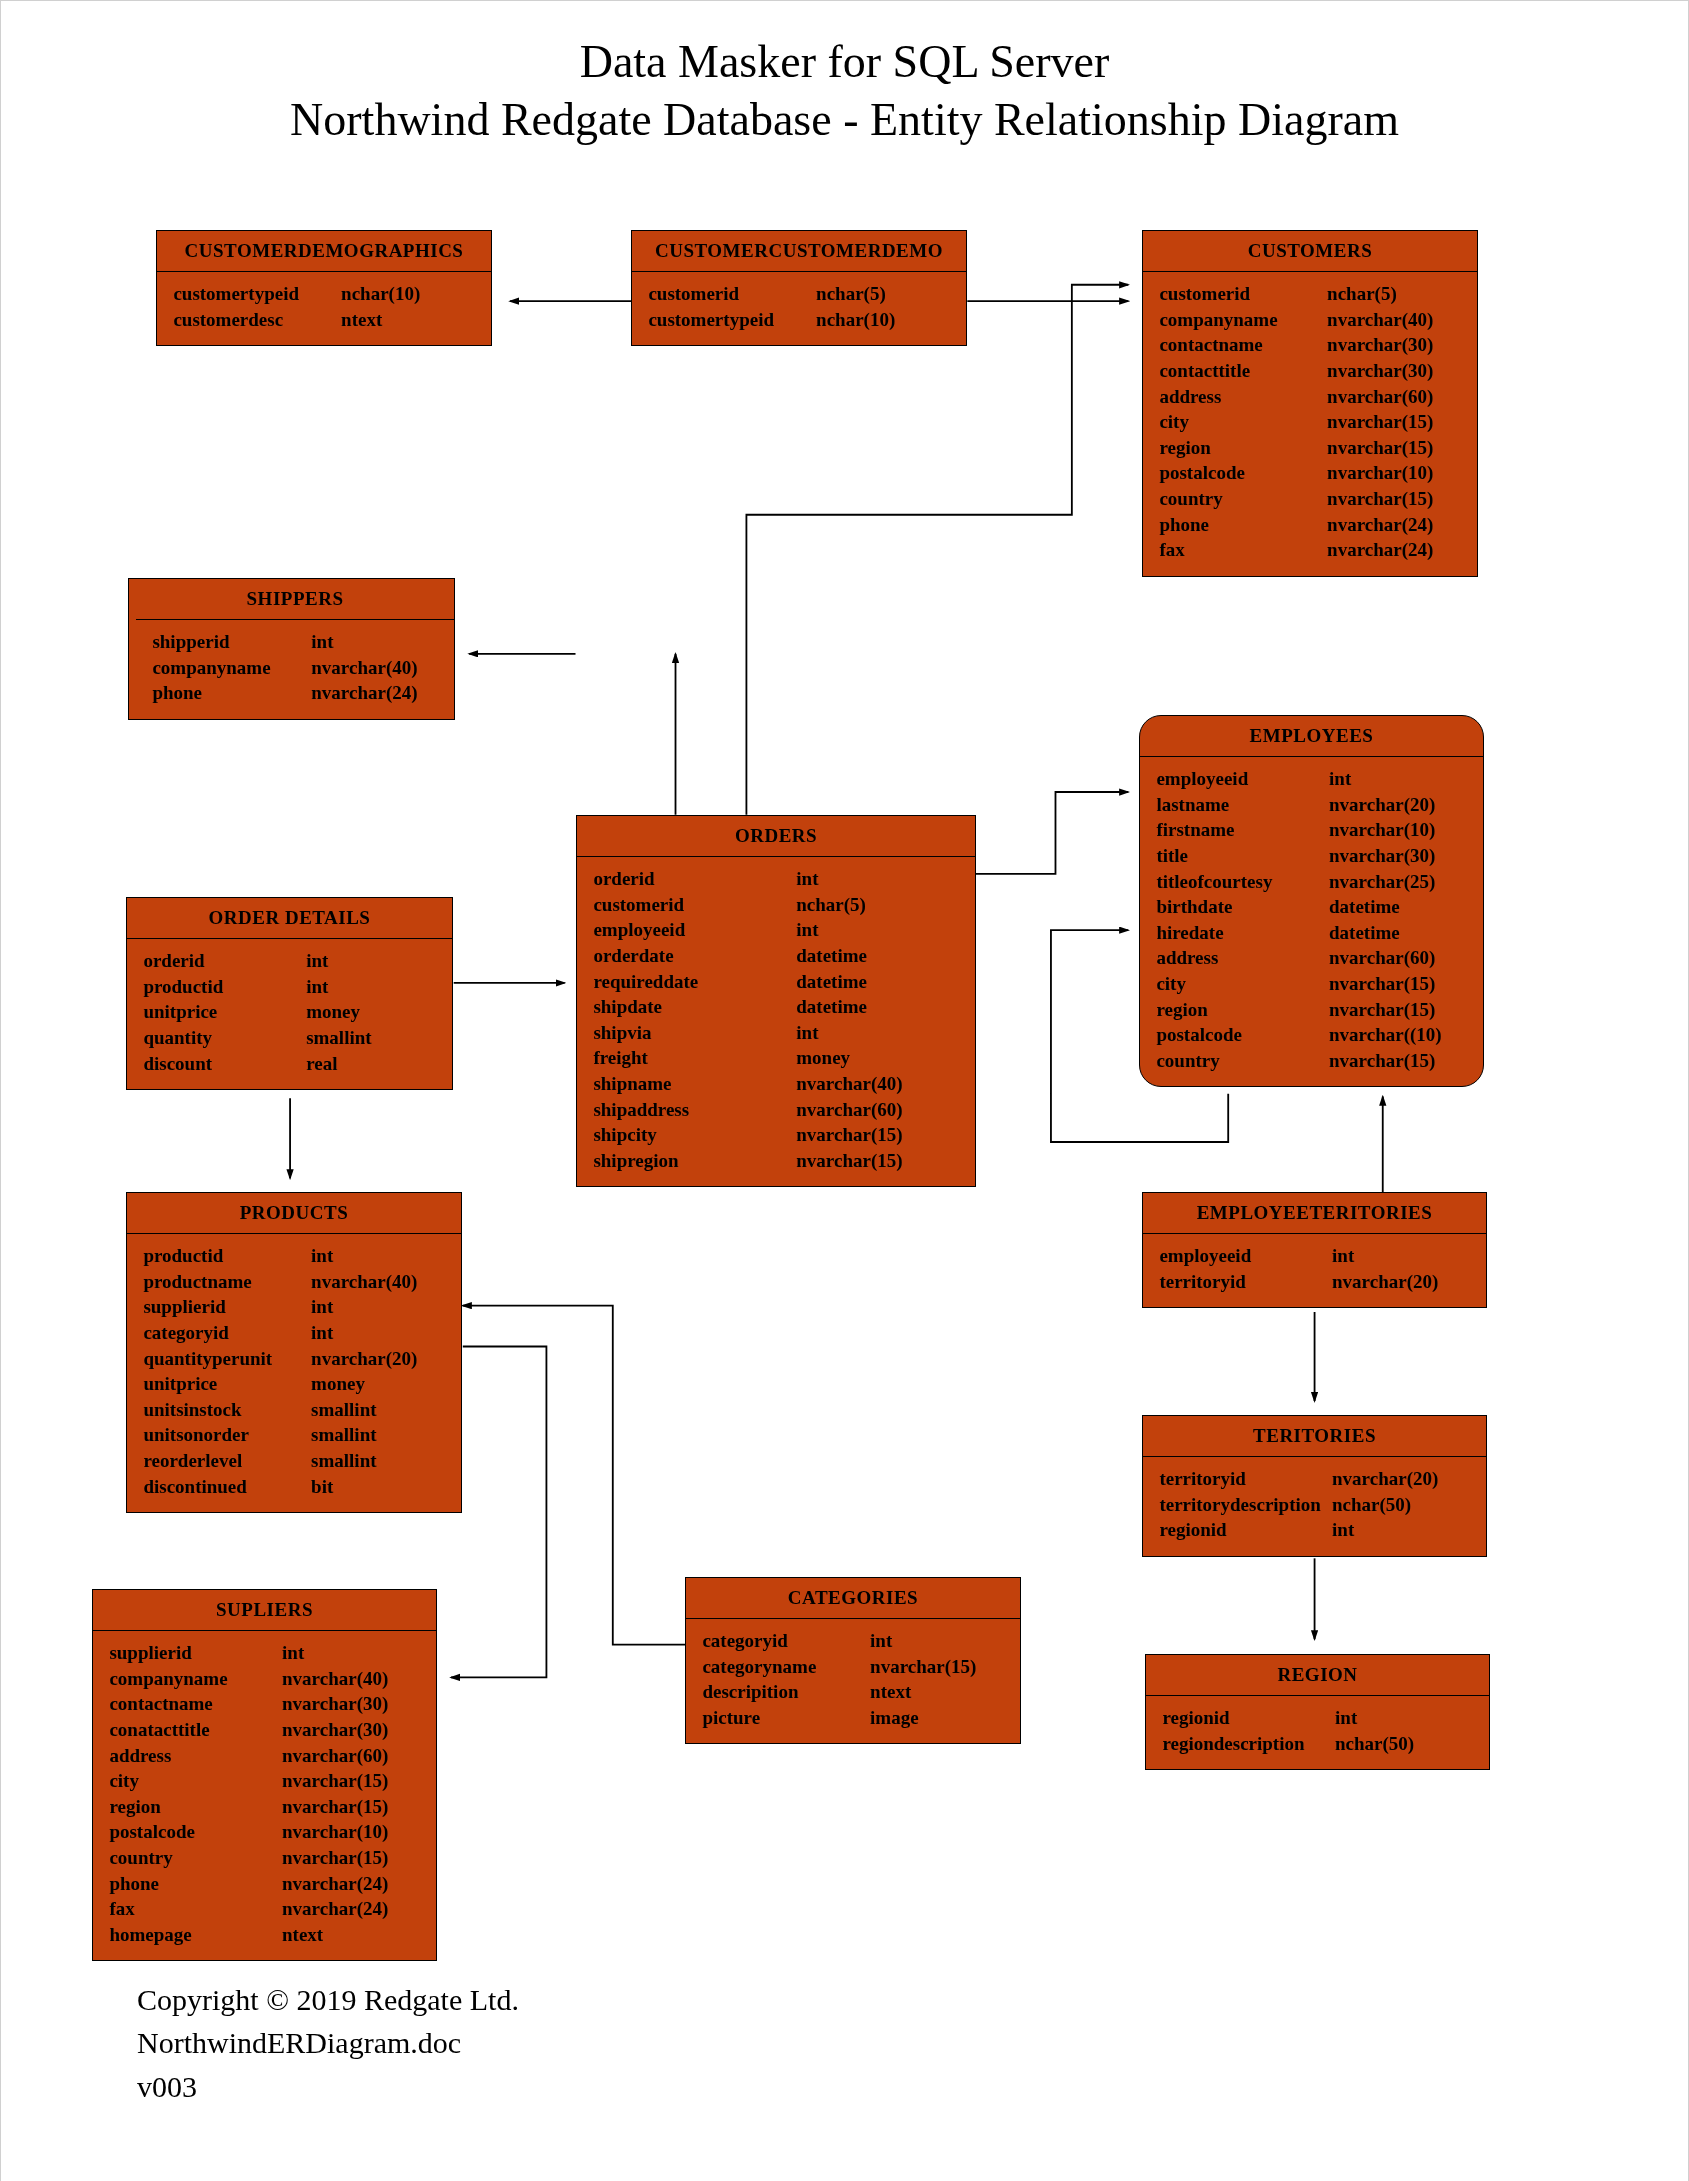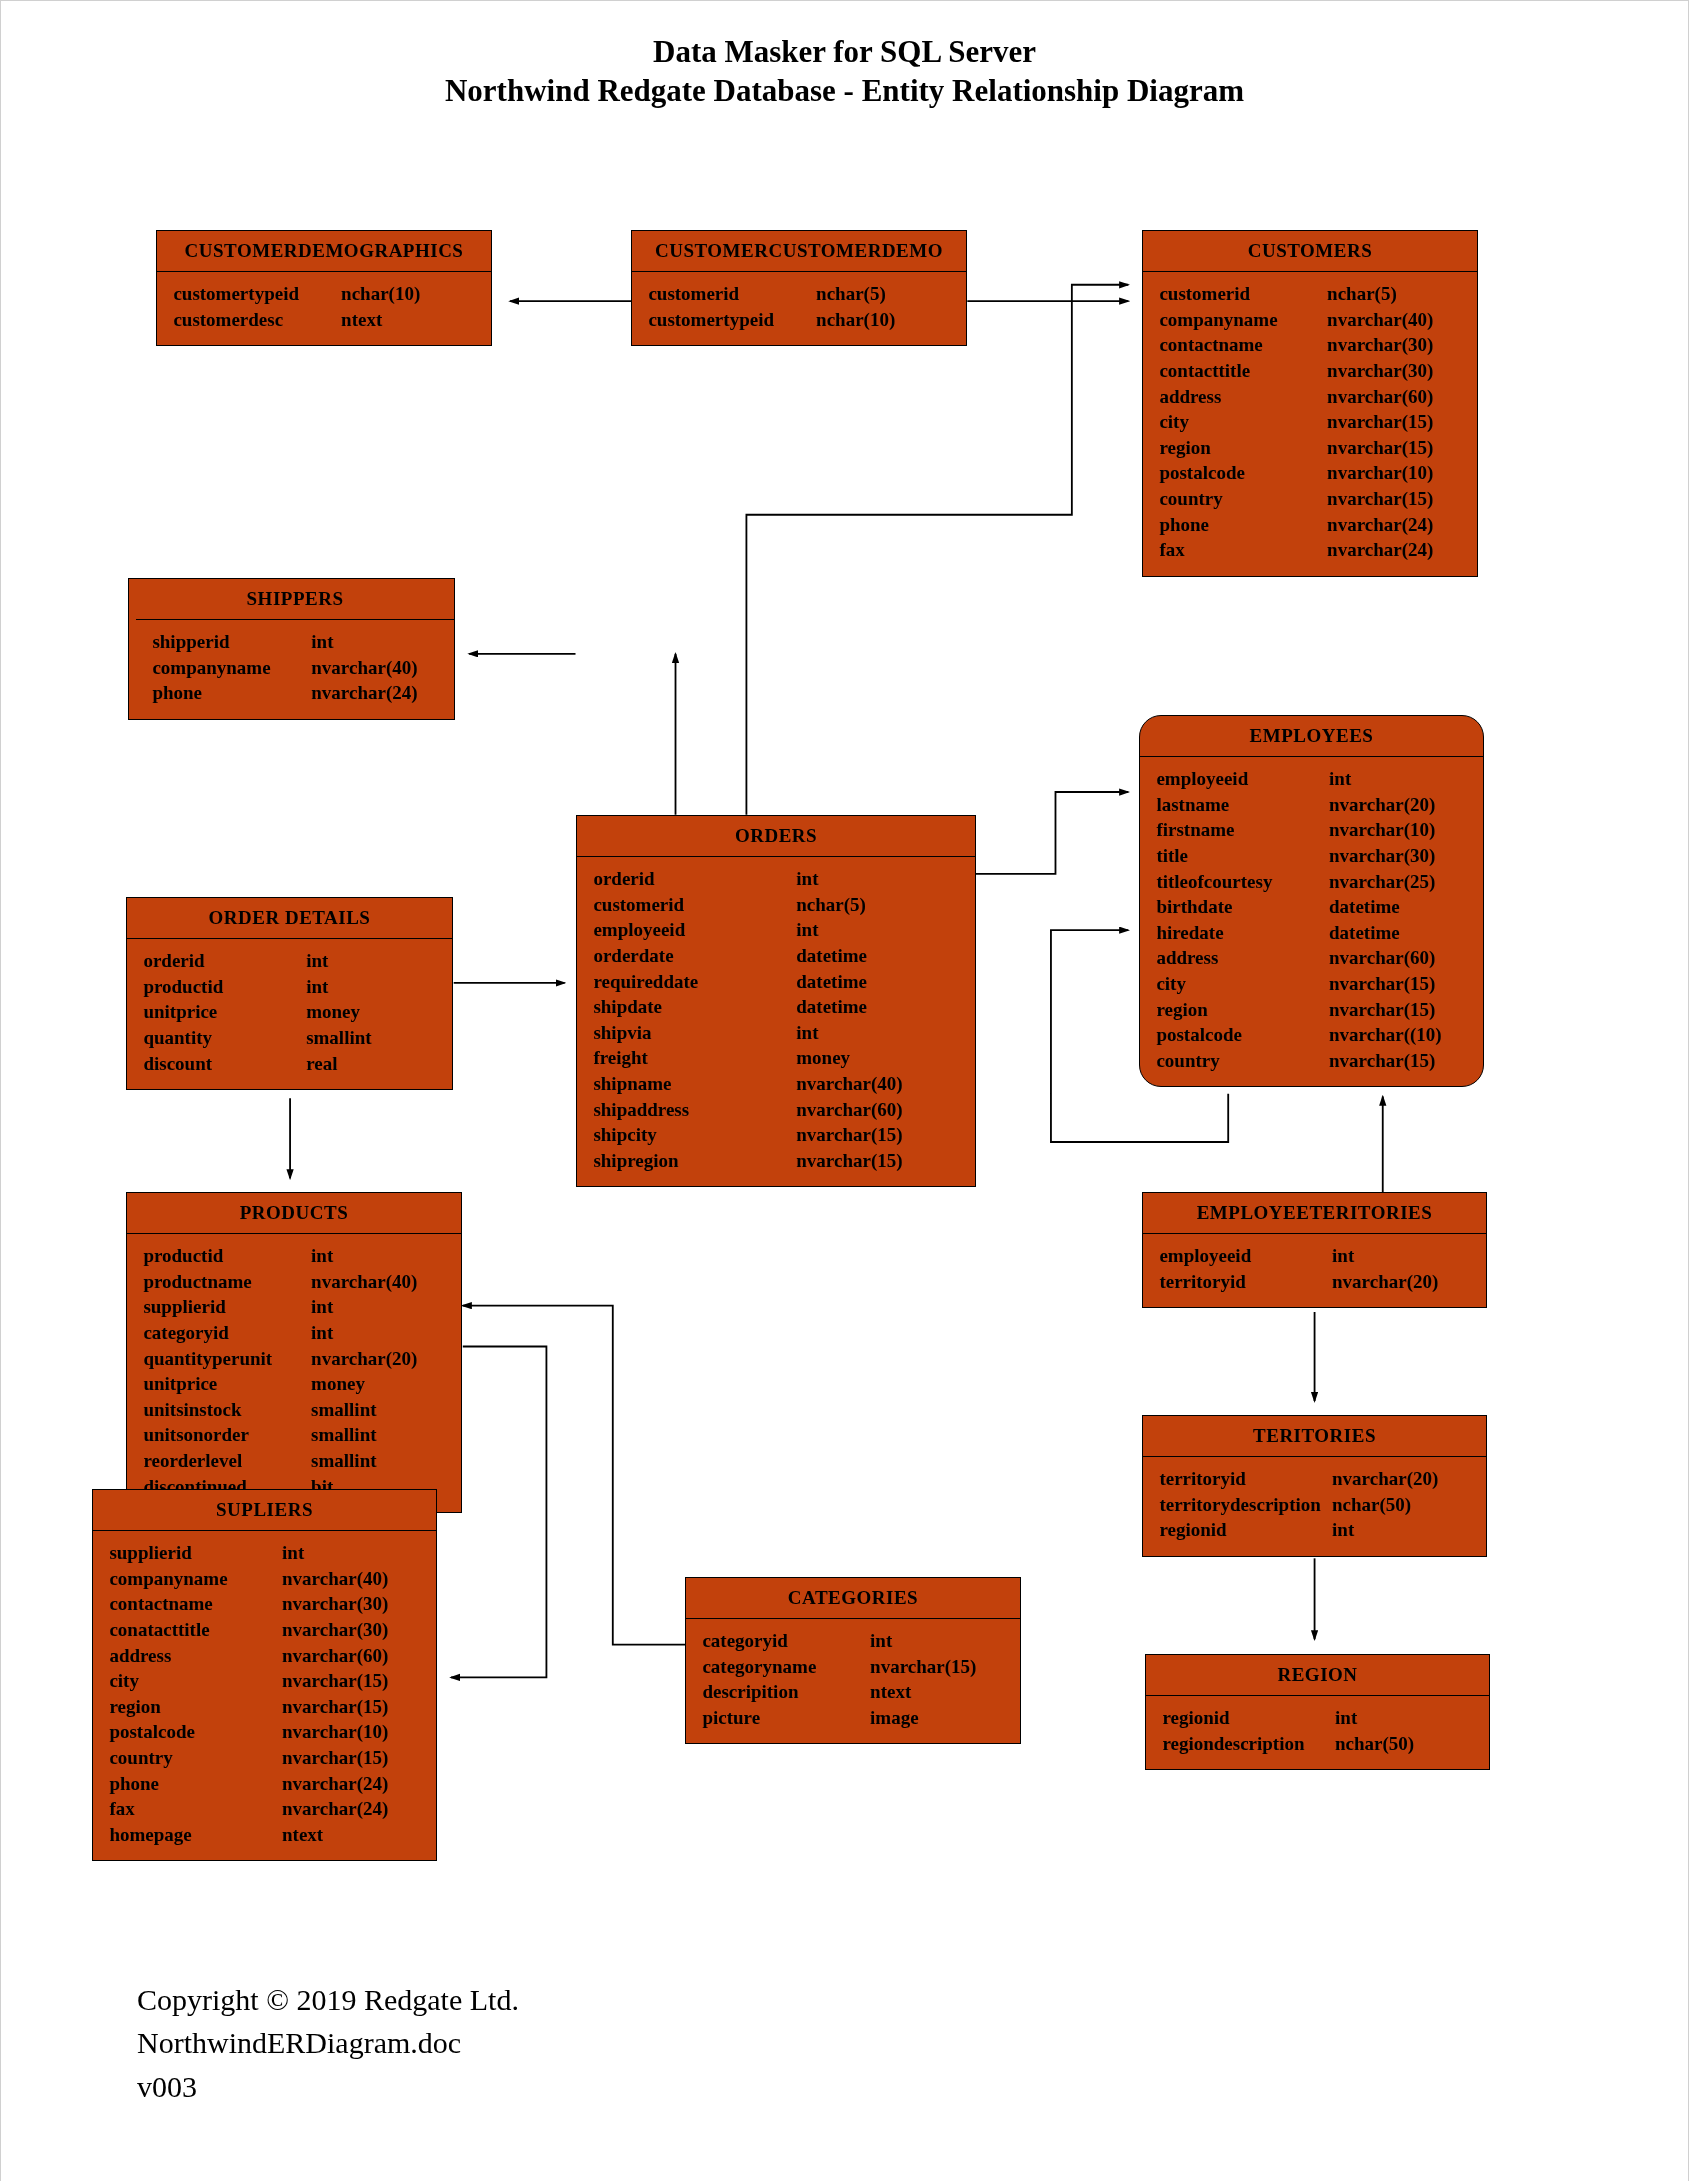--- a/index.html
+++ b/index.html
@@ -18,22 +18,22 @@
     border: 0.9px solid #d0d0d0;
   }
   .title-block {
     position: absolute;
     top: 32px;
     left: 0;
     width: 100%;
     text-align: center;
   }
   .title-line {
-    font-weight: bold;
-    font-size: 31px;
+    font-weight: normal;
+    font-size: 46px;
     line-height: 1.25;
     font-family: "Times New Roman", Times, serif;
   }
   .entity {
     position: absolute;
     border: 1.8px solid #000;
     background: #c2410c;
     box-sizing: border-box;
     font-weight: bold;
   }
@@ -400,21 +400,21 @@
           <div class="row">
             <div class="col-name">territorydescription</div>
             <div class="col-type">nchar(50)</div>
           </div>
           <div class="row">
             <div class="col-name">regionid</div>
             <div class="col-type">int</div>
           </div>
         </div>
       </div>
-      <div class="entity" style="left: 91px; top: 1488px; width: 345px;">
+      <div class="entity" style="left: 91px; top: 1588px; width: 345px;">
         <div class="entity-header">SUPLIERS</div>
         <div class="entity-body">
           <div class="row">
             <div class="col-name">supplierid</div>
             <div class="col-type">int</div>
           </div>
           <div class="row">
             <div class="col-name">companyname</div>
             <div class="col-type">nvarchar(40)</div>
           </div>

